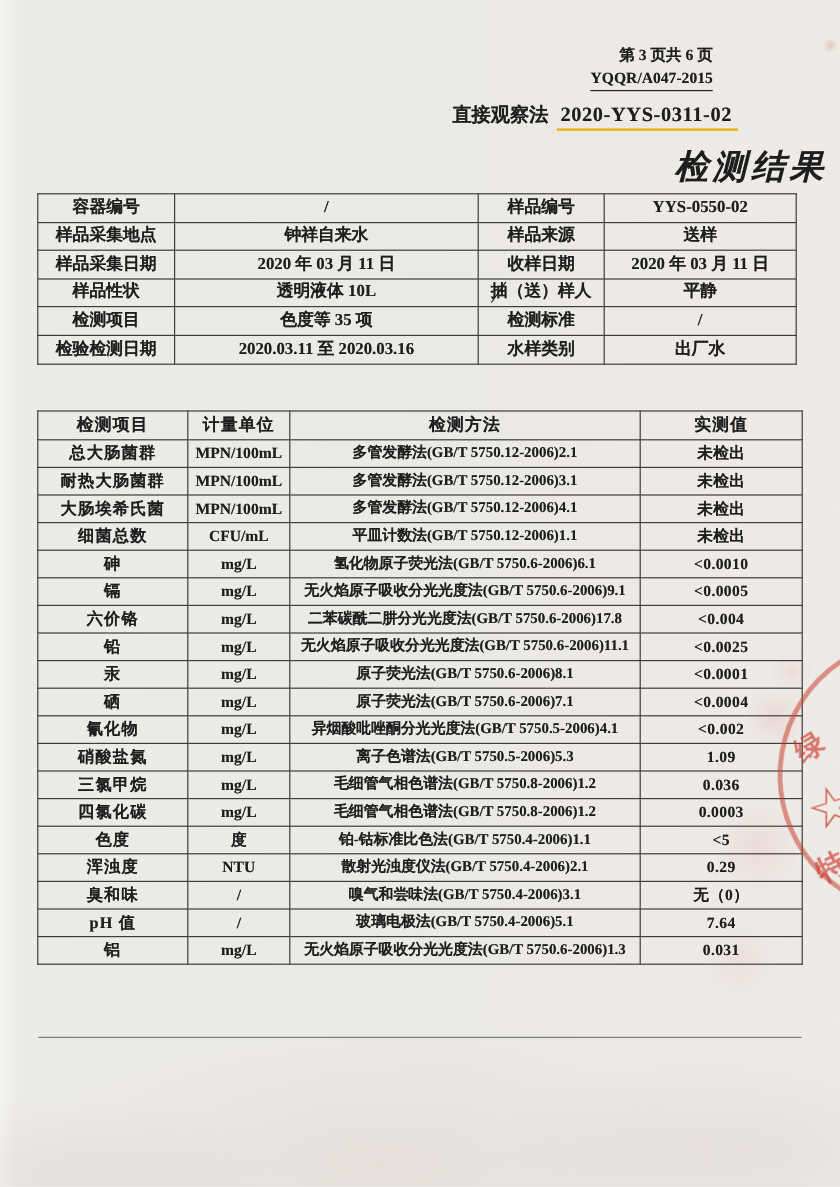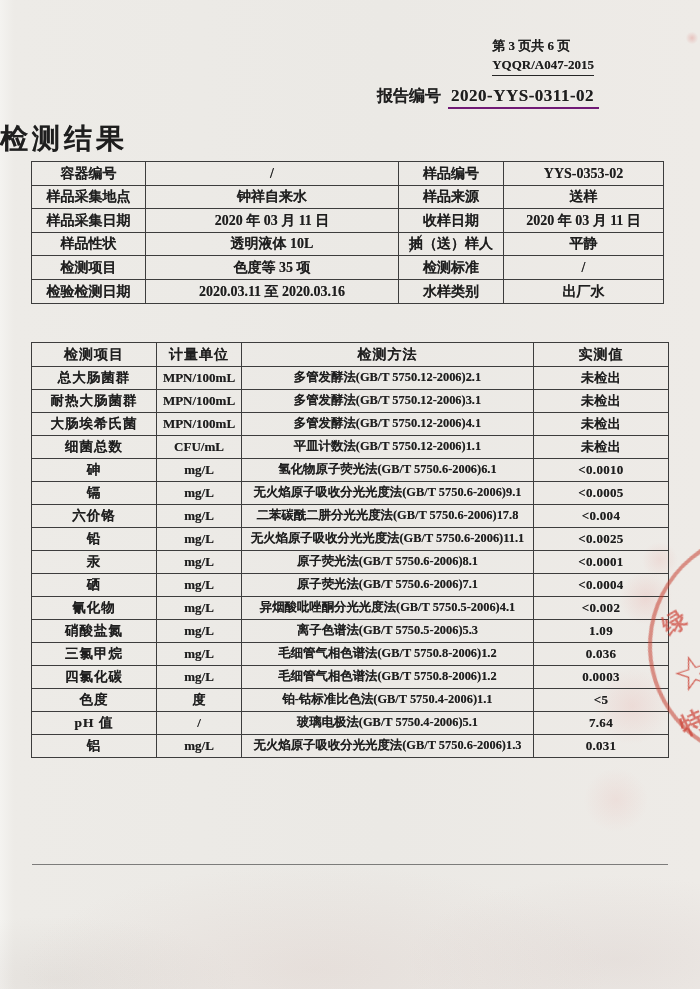--- a/index.html
+++ b/index.html
@@ -8,28 +8,28 @@
     font-family:"Liberation Serif","DejaVu Serif",serif;
     color:#1e1e1e;
     background:
       radial-gradient(ellipse 420px 150px at 45% 98%, rgba(210,185,180,0.22), transparent 70%),
       radial-gradient(ellipse 300px 120px at 88% 97%, rgba(200,180,178,0.20), transparent 70%),
       radial-gradient(ellipse 260px 90px at 8% 99%, rgba(190,180,175,0.18), transparent 70%),
       linear-gradient(90deg,#f4f3f0 0px,#edebe7 14px,#ebe9e5 55%,#eeebe7 100%);
   }
   .soft{text-shadow:0 0 0.5px rgba(40,40,40,0.6);}
   
-  .corner{position:absolute;top:37px;right:106px;text-align:left;font-size:13px;font-weight:700;line-height:1.45;}
+  .corner{position:absolute;top:37px;right:106px;text-align:right;font-size:13px;font-weight:700;line-height:1.45;}
   .corner .u{display:inline-block;border-bottom:1.6px solid #262626;padding-bottom:0px;}
   
   .report-no{position:absolute;top:86px;left:377px;font-size:16px;font-weight:700;white-space:nowrap;}
-  .report-no .num{display:inline-block;border-bottom:2px solid #701a75;margin-left:7px;padding:0 5px 1px 3px;font-size:17px;letter-spacing:0.5px;}
-  
-  .title{position:absolute;top:120px;left:0;width:690px;margin:0;text-align:left;
-         font-size:28px;font-weight:700;letter-spacing:4px;}
+  .report-no .num{display:inline-block;border-bottom:2px solid #eab308;margin-left:7px;padding:0 5px 1px 3px;font-size:17px;letter-spacing:0.5px;}
+  
+  .title{position:absolute;top:120px;left:0;width:690px;margin:0;text-align:right;
+         font-size:28px;font-weight:700;letter-spacing:4px;font-style:italic;}
   
   table.t{position:absolute;border-collapse:collapse;table-layout:fixed;}
   table.t td,table.t th{border:1.4px solid #3d3d3d;text-align:center;vertical-align:middle;
         padding:0;font-weight:600;white-space:nowrap;overflow:visible;line-height:1.1;}
   .t1{left:31px;top:161px;width:632px;padding-left:39px;}
   .t1 td{height:22.6px;font-size:14px;}
   .t2{left:31px;top:342px;width:637px;}
   .t2 th{height:23px;font-size:14px;border-bottom:3px double #3d3d3d;letter-spacing:1px;}
   .t2 td{height:22px;font-size:13px;}
   .t2 td.item{font-size:13.5px;letter-spacing:1px;}
@@ -61,38 +61,38 @@
 <body>
 
 <div class="smudges"></div>
 
 <div class="corner soft">
   <div>第 3 页共 6 页</div>
   <div><span class="u">YQQR/A047-2015</span></div>
 </div>
 
 <div class="report-no soft">
-  <span>报告编号</span><span class="num">2020-YYS-0311-02</span>
+  <span>直接观察法</span><span class="num">2020-YYS-0311-02</span>
 </div>
 
 <h1 class="title soft">检测结果</h1>
 
 <table class="t t1 soft">
   <colgroup>
       <col style="width:114px">
       <col style="width:253px">
       <col style="width:105px">
       <col style="width:160px">
     </colgroup>
   <tbody id="t1b">
       <tr>
         <td>容器编号</td>
         <td>/</td>
         <td>样品编号</td>
-        <td>YYS-0353-02</td>
+        <td>YYS-0550-02</td>
       </tr>
       <tr>
         <td>样品采集地点</td>
         <td>钟祥自来水</td>
         <td>样品来源</td>
         <td>送样</td>
       </tr>
       <tr>
         <td>样品采集日期</td>
         <td>2020 年 03 月 11 日</td>
@@ -220,20 +220,32 @@
         <td class="method">毛细管气相色谱法(GB/T 5750.8-2006)1.2</td>
         <td class="value">0.0003</td>
       </tr>
       <tr>
         <td class="item">色度</td>
         <td class="unit">度</td>
         <td class="method">铂-钴标准比色法(GB/T 5750.4-2006)1.1</td>
         <td class="value">&lt;5</td>
       </tr>
       <tr>
+        <td class="item">浑浊度</td>
+        <td class="unit">NTU</td>
+        <td class="method">散射光浊度仪法(GB/T 5750.4-2006)2.1</td>
+        <td class="value">0.29</td>
+      </tr>
+      <tr>
+        <td class="item">臭和味</td>
+        <td class="unit">/</td>
+        <td class="method">嗅气和尝味法(GB/T 5750.4-2006)3.1</td>
+        <td class="value">无（0）</td>
+      </tr>
+      <tr>
         <td class="item">pH 值</td>
         <td class="unit">/</td>
         <td class="method">玻璃电极法(GB/T 5750.4-2006)5.1</td>
         <td class="value">7.64</td>
       </tr>
       <tr>
         <td class="item">铝</td>
         <td class="unit">mg/L</td>
         <td class="method">无火焰原子吸收分光光度法(GB/T 5750.6-2006)1.3</td>
         <td class="value">0.031</td>

